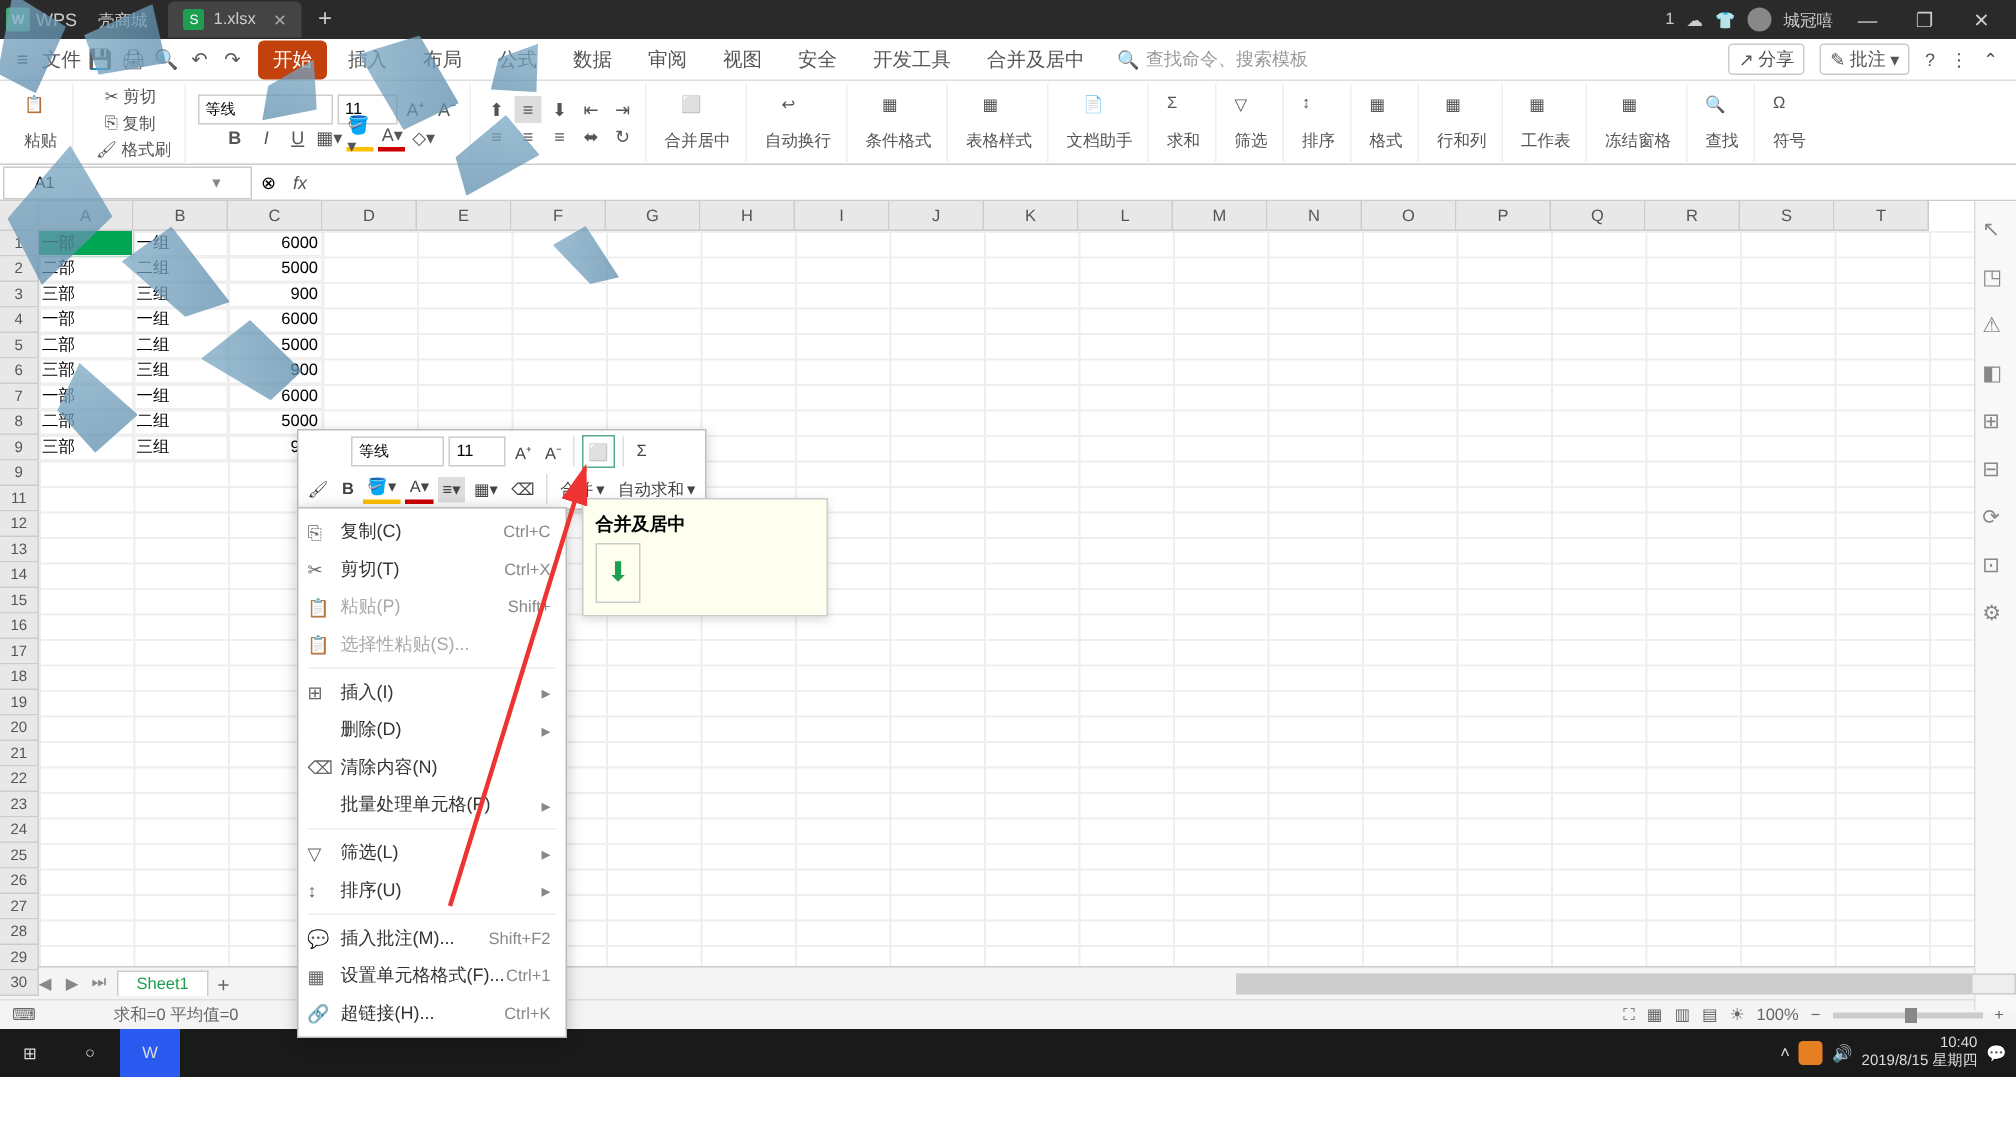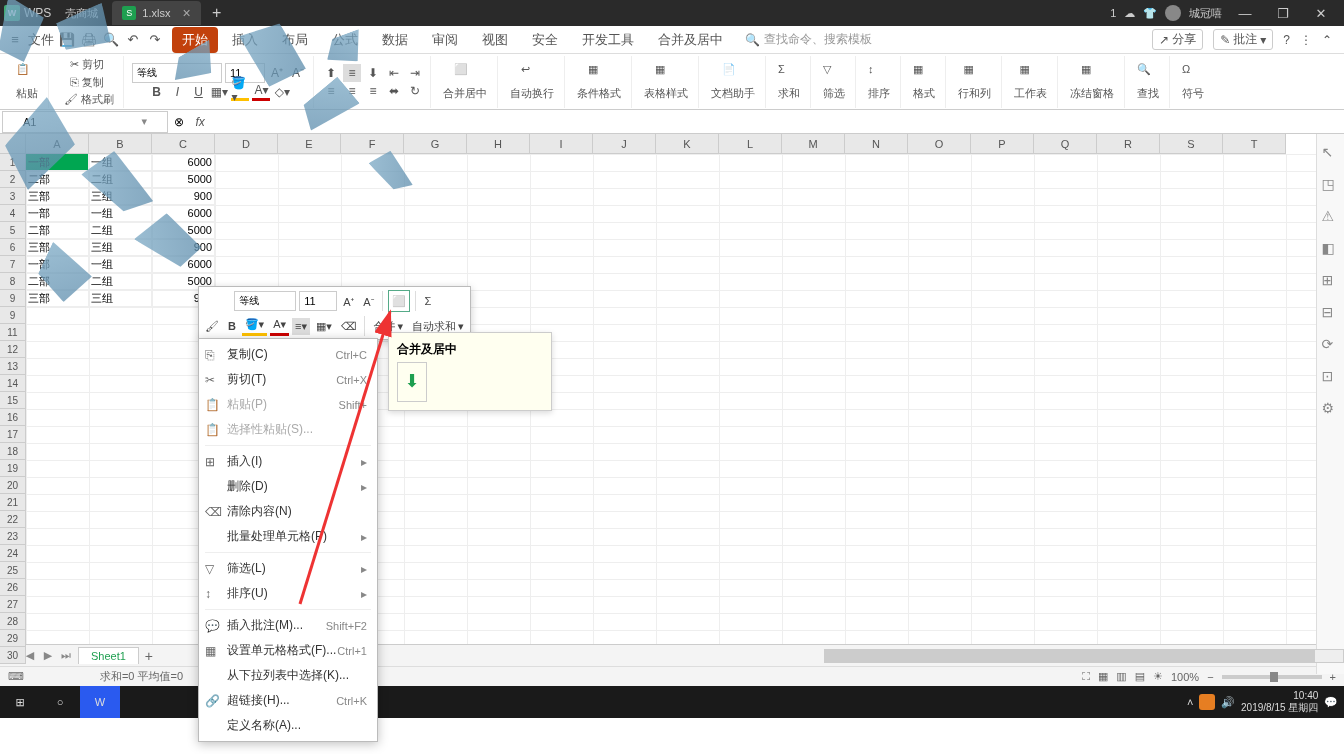--- a/index.html
+++ b/index.html
@@ -498,29 +498,23 @@
         <span class="ctx-ico">💬</span>
         <span>插入批注(M)...</span>
         <span class="sc">Shift+F2</span>
       </div>
     <div class="ctx-item">
         <span class="ctx-ico">▦</span>
         <span>设置单元格格式(F)...</span>
         <span class="sc">Ctrl+1</span>
       </div>
     <div class="ctx-item">
-        <span>从下拉列表中选择(K)...</span>
-      </div>
-    <div class="ctx-item">
         <span class="ctx-ico">🔗</span>
         <span>超链接(H)...</span>
         <span class="sc">Ctrl+K</span>
-      </div>
-    <div class="ctx-item">
-        <span>定义名称(A)...</span>
       </div>
   </div>
 
   <div class="tooltip" style="left:388px; top:198px;">
     <div class="tt-title">合并及居中</div>
     <div class="tt-body">
       <div class="tt-img">
           <span style="color:#1e9f50;font-size:18px;">⬇</span>
         </div>
     </div>
@@ -557,21 +551,21 @@
   </div>
   <div class="sh-tab"><span>Sheet1</span></div>
   <div class="sh-add">+</div>
   <div class="sh-scroll">
       <div class="sh-scroll-thumb"></div>
     </div>
 </div>
 
 <div class="status-bar">
   <span>⌨</span>
-  <span style="margin-left:76px">求和=0  平均值=0  </span>
+  <span style="margin-left:52px">求和=0  平均值=0  </span>
   <div class="status-right">
     <span>⛶</span>
     <span>▦</span>
     <span>▥</span>
     <span>▤</span>
     <span>☀</span>
     <span>100%</span>
     <span>−</span>
     <div class="zoom-slider">
         <div class="zoom-knob"></div>

